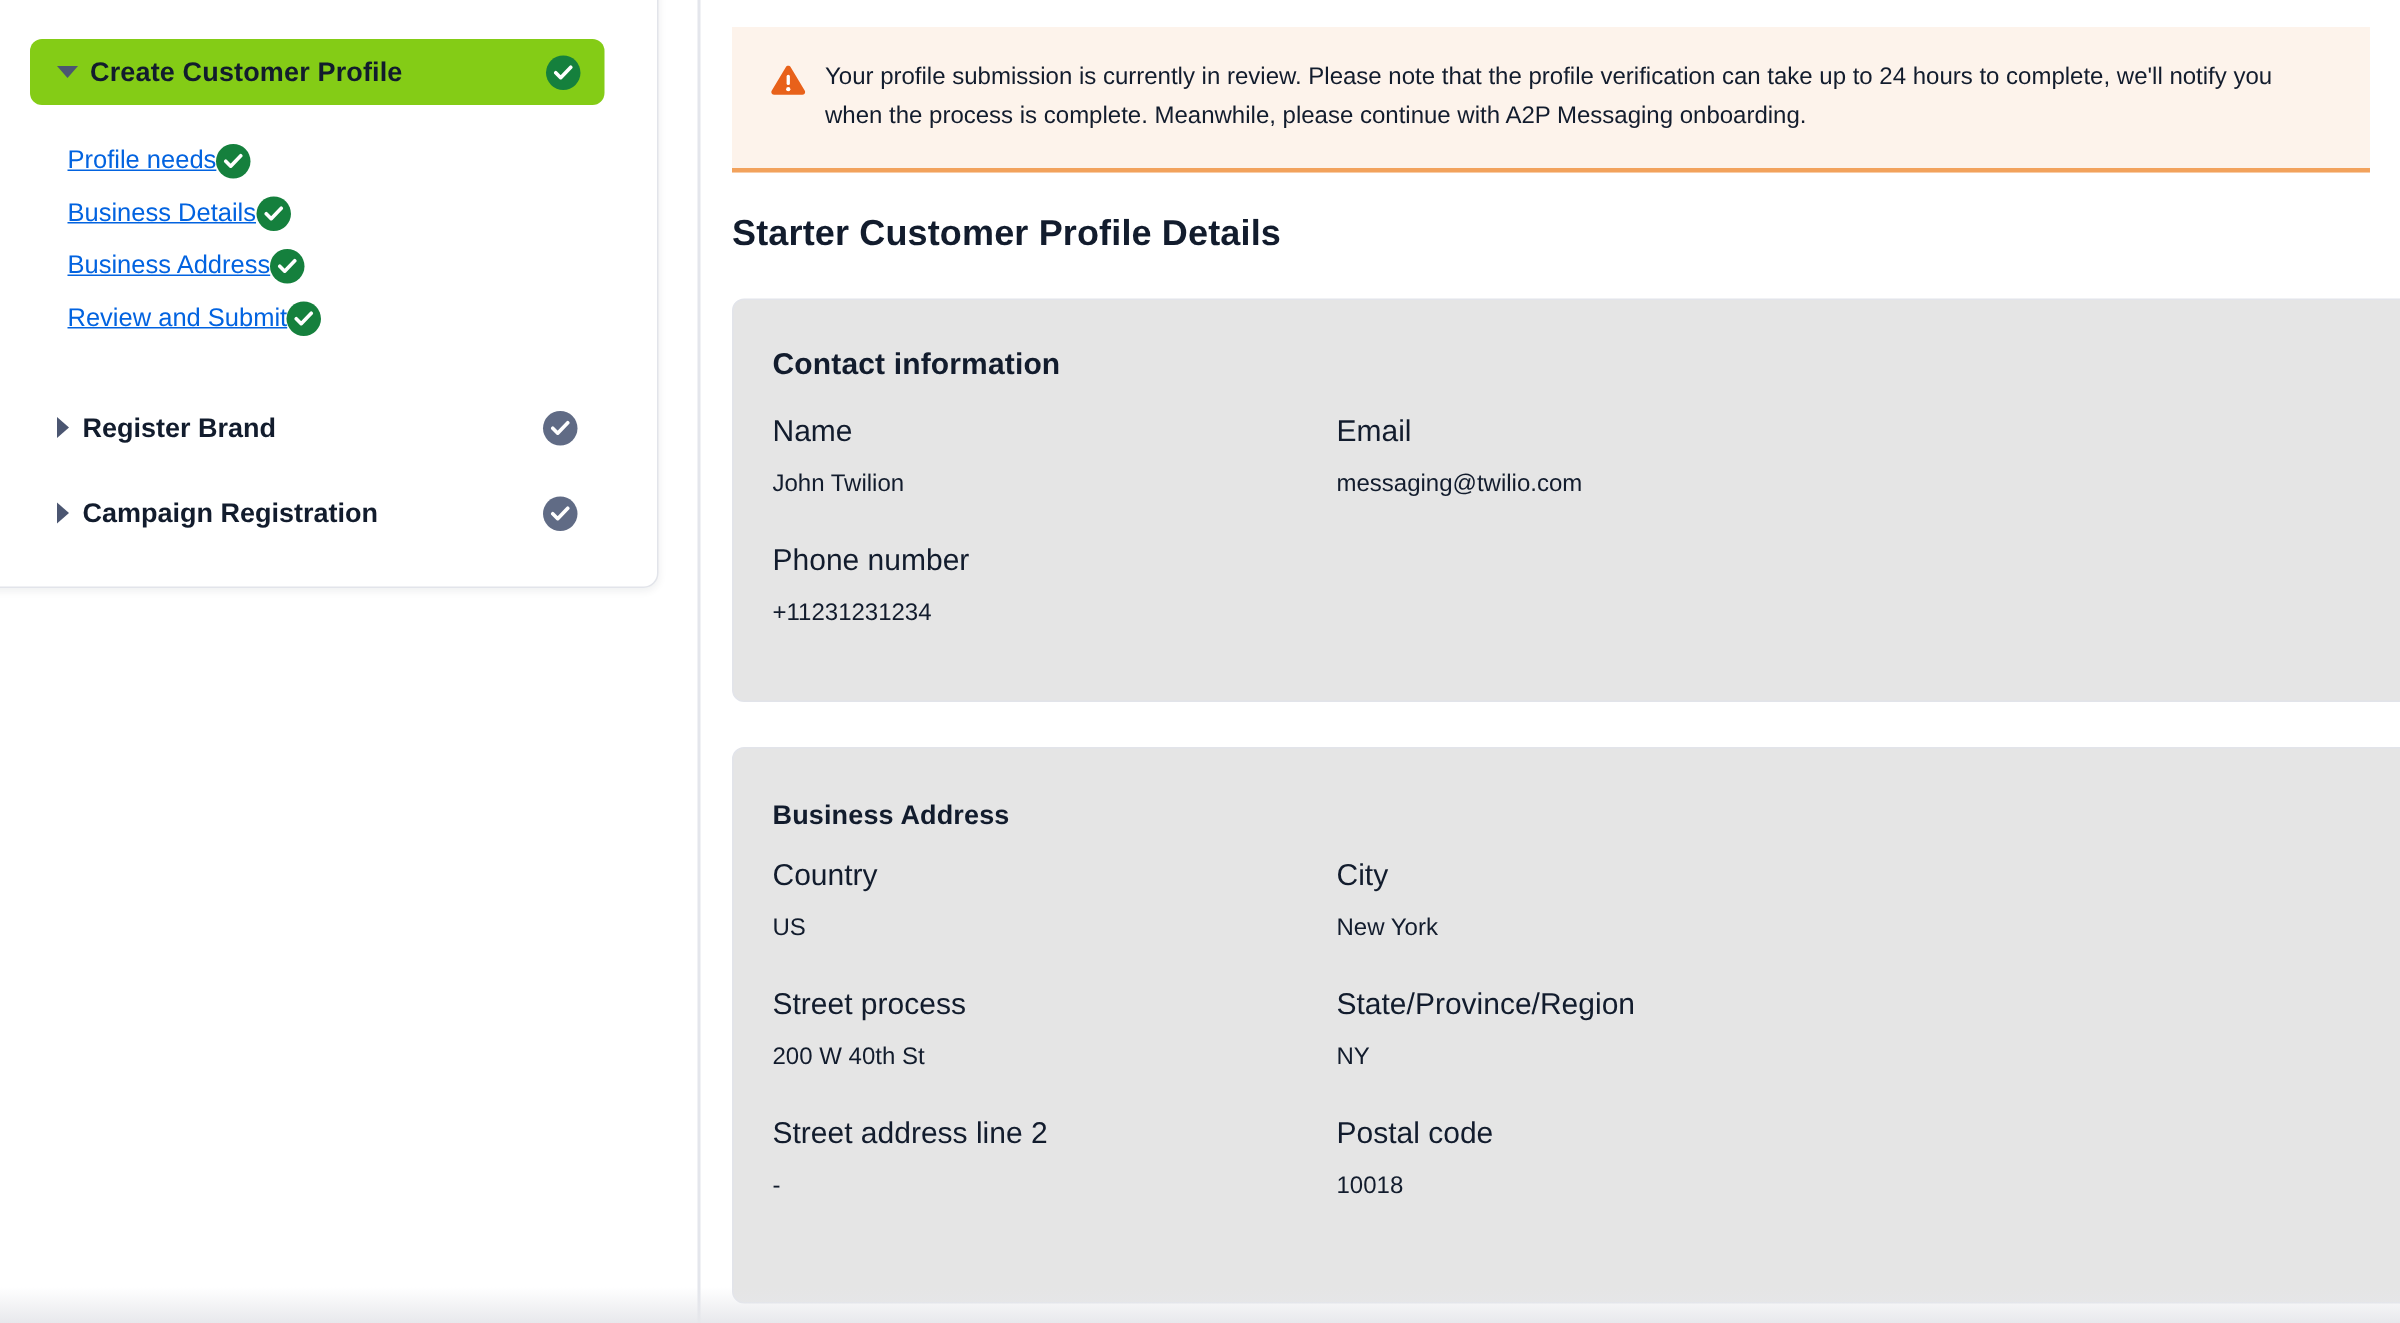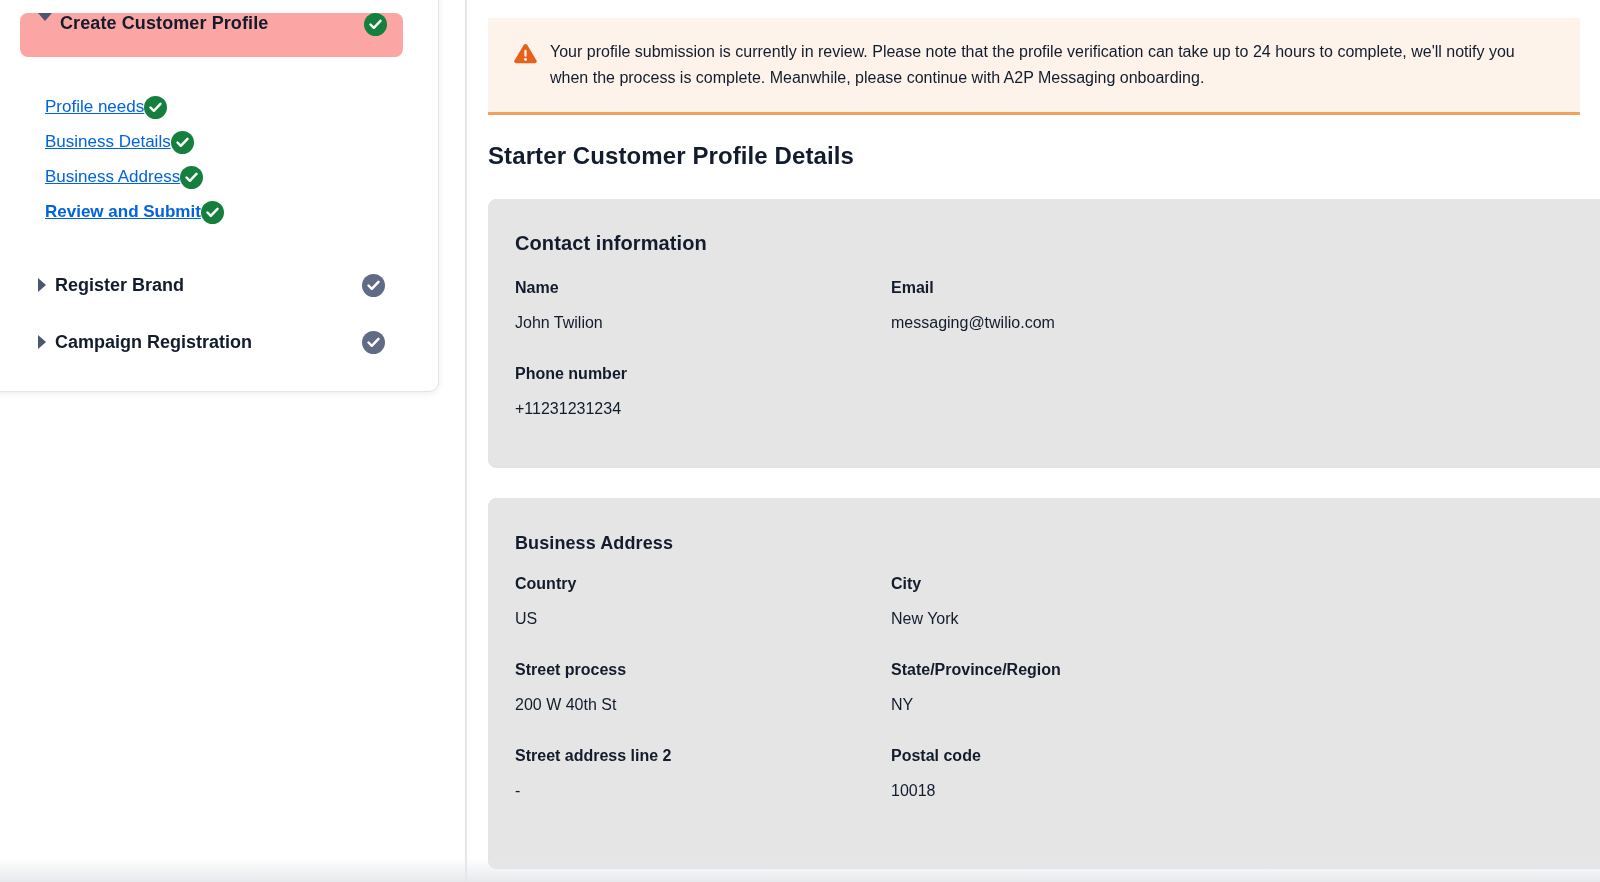--- a/index.html
+++ b/index.html
@@ -17,25 +17,25 @@
     position: absolute;
     left: -14px; top: -16px;
     width: 453px; height: 408px;
     background: #fff;
     border: 1px solid var(--card_border, #E2E4EA);
     border-radius: 10px;
     box-shadow: 0 2px 6px rgba(18,28,45,0.07);
   }
   .side-header {
     position: absolute;
-    left: 33px; top: 28px;
+    left: 33px; top: 41px;
     width: 383px; height: 44px;
-    background: #fca5a5;
+    background: #84cc16;
     border-radius: 8px;
-    display: flex; align-items: flex-start;
+    display: flex; align-items: center;
     padding: 0 16px 0 18px;
     cursor: pointer;
   }
   .side-header .label {
     font-size: 18px; font-weight: bold;
     margin-left: 8px;
     letter-spacing: .1px;
   }
   .tri-down {
     width: 0; height: 0;
@@ -64,21 +64,21 @@
     position: absolute;
     left: 58px; width: 340px; height: 24px;
     display: flex; align-items: center; justify-content: flex-start;
   }
   .side-link {
     font-size: 17px;
     color: var(--link_blue, #0263E0);
     text-decoration: underline;
     cursor: pointer;
   }
-  .side-link.active { font-weight: bold; }
+  .side-link.active { font-weight: normal; }
 
   .side-section-row {
     position: absolute;
     left: 51px; width: 347px; height: 24px;
     display: flex; align-items: center;
     cursor: pointer;
   }
   .side-section-row .label {
     font-size: 18px; font-weight: bold;
     margin-left: 9px;
@@ -130,21 +130,21 @@
   .card.address .card-heading { font-size: 18px; line-height: 24px; }
 
   .field-grid {
     display: grid;
     grid-template-columns: 376px 1fr;
     row-gap: 29px;
   }
   .card.contact .field-grid { margin-top: 21px; }
   .card.address .field-grid { margin-top: 18px; }
 
-  .field-label { font-size: 16px; line-height: 22px; font-weight: bold; }
+  .field-label { font-size: 20px; line-height: 22px; font-weight: normal; }
   .field-value { font-size: 16px; line-height: 22px; margin-top: 13px; }
 
   .bottom-fade {
     position: absolute;
     left: 0; top: 858px;
     width: 1600px; height: 24px;
     background: linear-gradient(to bottom, rgba(237,238,241,0), rgba(230,231,235,0.95));
     pointer-events: none;
     z-index: 50;
   }

